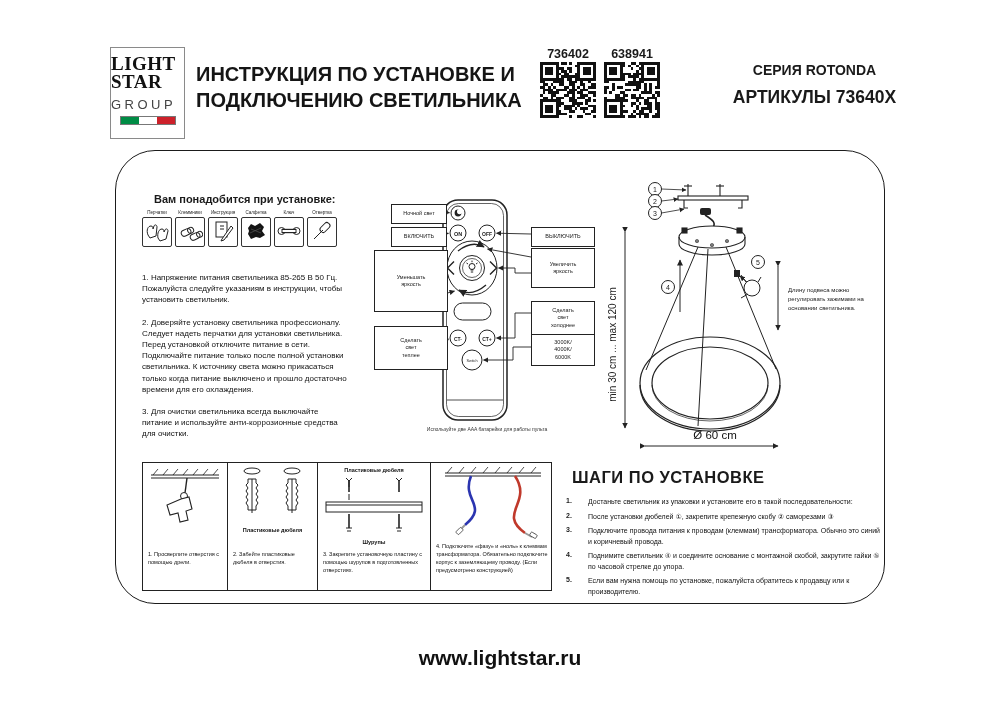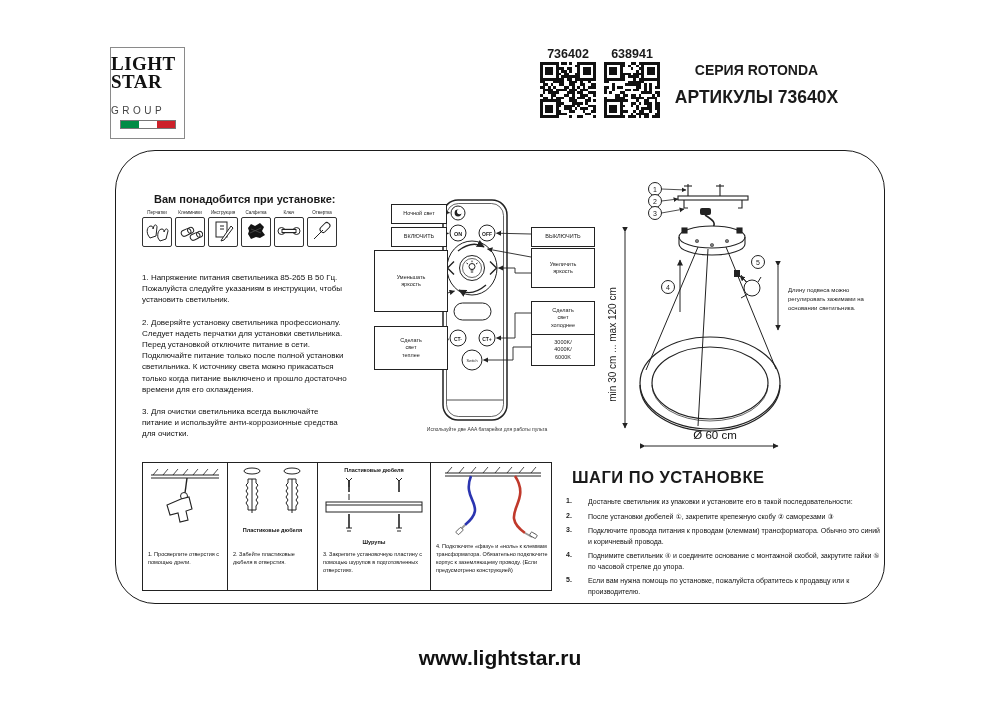--- a/index.html
+++ b/index.html
@@ -2,27 +2,27 @@
 <html><head>
 <meta charset="utf-8">
 <style>
   html,body{margin:0;padding:0;background:#fff;}
   .page{position:relative;width:1000px;height:706px;background:#fff;overflow:hidden;
         font-family:"Liberation Sans",sans-serif;color:#1a1a1a;}
   .abs{position:absolute;}
   
   .logo-box{left:110px;top:47px;width:73px;height:90px;border:1px solid #8a8a8a;}
   .logo-word{font-family:"Liberation Serif",serif;font-weight:bold;font-size:19px;line-height:.95;letter-spacing:.5px;color:#111;}
-  .logo-group{font-size:10px;letter-spacing:3.5px;color:#444;margin-top:14px;}
+  .logo-group{font-size:13px;letter-spacing:3.5px;color:#444;margin-top:6px;}
   .flag{width:54px;height:7px;margin:4px auto 0;display:flex;border:.5px solid #777;}
   .flag div{flex:1;}
   .title{left:196px;top:61px;width:330px;font-size:20px;font-weight:bold;line-height:1.3;color:#151515;}
   .qr-label{font-size:12.5px;font-weight:bold;text-align:center;width:56px;}
   .qr{width:56px;height:56px;}
-  .series{left:664px;top:62px;width:185px;text-align:center;}
+  .series{left:722px;top:62px;width:185px;text-align:center;}
   .series-line1{font-size:14px;font-weight:bold;}
   .series-line2{font-size:17.5px;font-weight:bold;margin-top:9px;}
   
   .main-frame{left:115px;top:150px;width:768px;height:452px;border:1.6px solid #1b1b1b;border-radius:40px;}
   
   .tools-heading{left:142px;top:193px;font-size:11px;font-weight:bold;padding-left:12px;}
   .tool{width:30px;text-align:center;}
   .tool-label{font-size:4.5px;color:#222;height:6px;}
   .tool-box{width:28px;height:28px;border:1px solid #333;border-radius:2px;margin-top:1px;}
   
@@ -64,20 +64,22 @@
       <div class="logo-group">GROUP</div>
       <div class="flag">
         <div style="background:#008C45"></div>
           <div style="background:#ffffff"></div>
           <div style="background:#CD212A"></div>
       </div>
     </div>
   </div>
 
   <div class="abs title">
+    <div>ИНСТРУКЦИЯ ПО УСТАНОВКЕ И</div>
+    <div>ПОДКЛЮЧЕНИЮ СВЕТИЛЬНИКА</div>
   </div>
 
   <div class="abs qr-label" style="left:540px;top:47px;">736402</div>
   <div class="abs qr" style="left:540px;top:62px;">
       <div class="qr-fill" style="width:100%;height:100%;"><svg viewBox="0 0 21 21" width="100%" height="100%" shape-rendering="crispEdges" fill="#111">
           <rect x="0" y="0" width="1" height="1"></rect>
           <rect x="1" y="0" width="1" height="1"></rect>
           <rect x="2" y="0" width="1" height="1"></rect>
           <rect x="3" y="0" width="1" height="1"></rect>
           <rect x="4" y="0" width="1" height="1"></rect>

